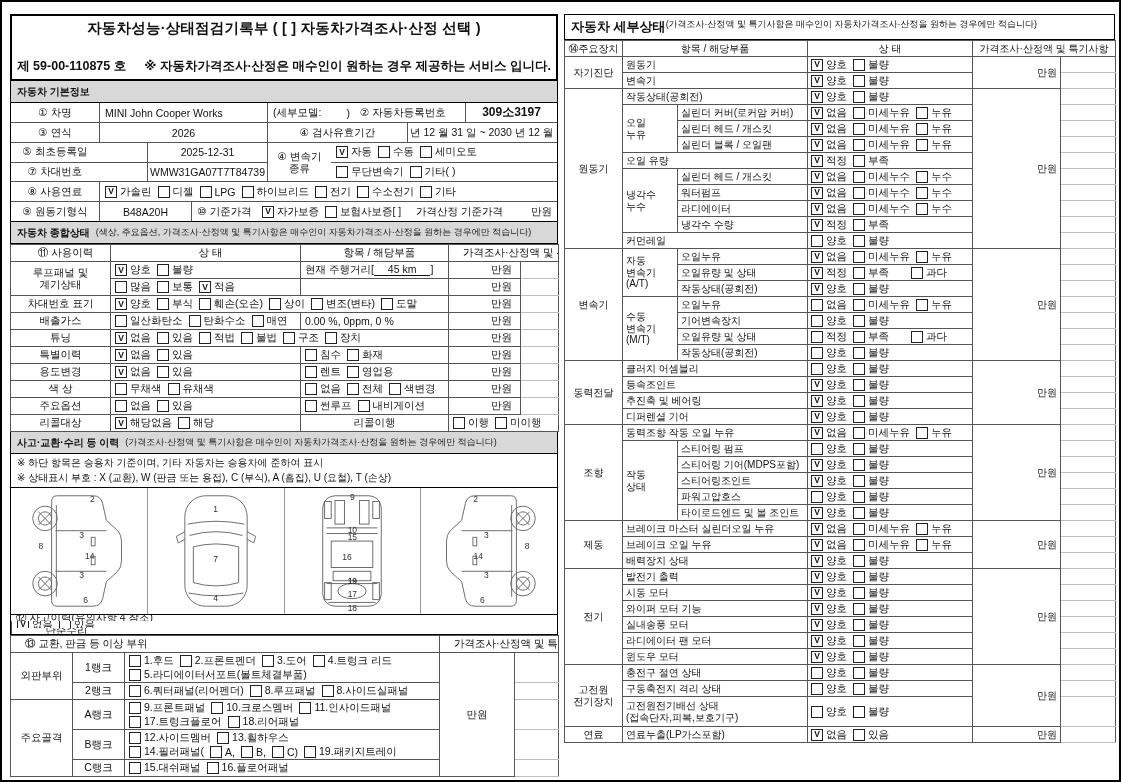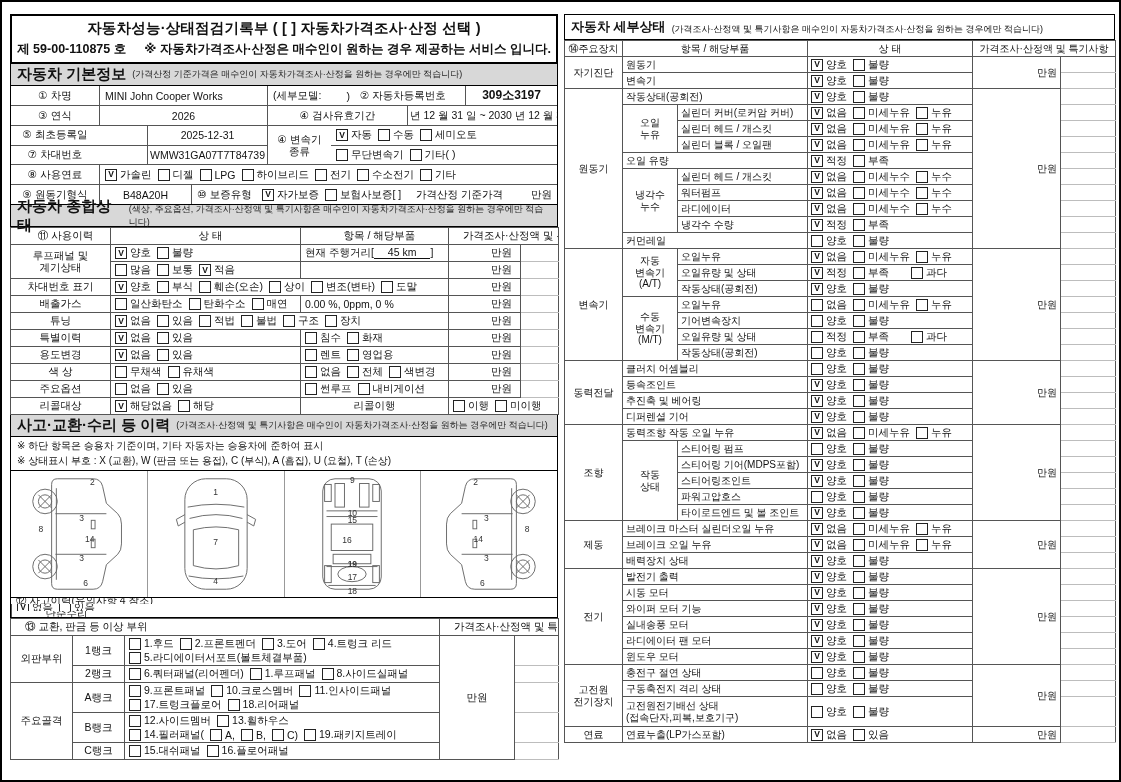--- a/index.html
+++ b/index.html
@@ -4,24 +4,24 @@
 <style>
   html,body{margin:0;padding:0;background:#fff;}
   body{font-family:"Liberation Sans","DejaVu Sans",sans-serif;color:#111;-webkit-font-smoothing:antialiased;}
   .sheet{position:relative;width:1121px;height:782px;background:#fff;border:2px solid #000;box-sizing:border-box;overflow:hidden;}
   .half{position:absolute;top:12px;}
   .col-left{left:8px;width:548px;}
   .col-right{left:562px;width:551px;}
   
   .titlebox{border:2px solid #000;padding:3px 4px 4px;text-align:center;}
   .t1{font-size:14.5px;font-weight:bold;letter-spacing:.2px;}
-  .t2{font-size:12.5px;font-weight:bold;margin-top:3px;display:flex;justify-content:center;gap:18px;}
+  .t2{font-size:12.5px;font-weight:bold;margin-top:20px;display:flex;justify-content:center;gap:18px;}
   
   .sechdr{border:1.5px solid #000;border-top:none;background:#d8d8d8;padding:2px 6px;height:17px;display:flex;align-items:center;gap:6px;}
-  .sechdr b{font-size:15px;}
+  .sechdr b{font-size:10px;}
   .sechdr .note{font-size:9px;color:#222;}
   
   .btable{border:1.5px solid #000;border-top:none;}
   .brow{display:flex;border-top:1px solid #555;align-items:stretch;height:19px;}
   .brow:first-child{border-top:none;}
   .bc{border-left:1px solid #555;display:flex;align-items:center;padding:0 5px;font-size:10.5px;overflow:hidden;white-space:nowrap;box-sizing:border-box;}
   .bc:first-child{border-left:none;}
   .ctr{justify-content:center;}
   .rgt{justify-content:flex-end;}
   .btw{justify-content:space-between;}
@@ -51,48 +51,47 @@
   
   .legend{border:1.5px solid #000;border-top:none;padding:2px 6px;font-size:10px;line-height:1.45;}
   .diagrow{display:flex;border:1.5px solid #000;border-top:none;height:126px;}
   .diagcell{flex:1;border-left:1px solid #999;position:relative;display:flex;align-items:center;justify-content:center;}
   .diagcell:first-child{border-left:none;}
   .diagcell svg{stroke:#666;fill:none;stroke-width:1;}
   .dn{position:absolute;font-size:8.5px;color:#333;transform:translate(-50%,-50%);}
   .r12{display:flex;border:1.5px solid #000;border-top:none;height:19px;flex-direction:column;}
   .r12 .bc{font-size:10.5px;}
   
-  .dtitle{border:1.5px solid #000;padding:3px 6px;display:flex;align-items:flex-end;gap:6px;}
+  .dtitle{border:1.5px solid #000;padding:3px 6px;display:flex;align-items:flex-start;}
   .dtitle b{font-size:13px;}
   .dtitle .note{font-size:9px;}
   table.dtable{width:551px;}
   table.dtable td,table.dtable th{font-size:10px;height:16px;padding:0 3px;}
   td.glbl{text-align:center;white-space:pre-line;line-height:1.2;font-size:10.5px;}
-  td.sub{text-align:center;white-space:pre-line;line-height:1.15;}
+  td.sub{white-space:pre-line;line-height:1.15;}
   td.itm2{white-space:pre-line;line-height:1.15;}
   .u{border-bottom:1px solid #111;padding:0 14px;}
 </style>
 </head>
 <body>
 
 <div class="sheet">
 
   <div class="half col-left">
 
     <div class="titlebox">
       <div class="t1">자동차성능·상태점검기록부 ( [      ] 자동차가격조사·산정 선택 )</div>
       <div class="t2">
         <span>제   59-00-110875   호</span>
         <span>※ 자동차가격조사·산정은 매수인이 원하는 경우 제공하는 서비스 입니다.</span>
       </div>
     </div>
 
     <div class="sechdr">
       <b>자동차 기본정보</b>
-      <span class="note">(가격산정 기준가격은 매수인이 자동차가격조사·산정을 원하는 경우에만 적습니다)</span>
     </div>
 
     <div class="btable">
       <div class="brow">
         <div class="bc ctr" style="width:88px">① 차명</div>
         <div class="bc" style="width:168px">MINI John Cooper Works</div>
         <div class="bc btw flex1">
           <span>(세부모델:</span>
           <span>)</span>
         </div>
@@ -178,21 +177,21 @@
             </span>
             <span class="opt">
               <span class="box"></span>
               <span class="ol">기타</span>
             </span>
           </div>
       </div>
       <div class="brow">
         <div class="bc ctr" style="width:88px">⑨ 원동기형식</div>
         <div class="bc ctr" style="width:92px">B48A20H</div>
-        <div class="bc ctr" style="width:66px">⑩ 보증유형</div>
+        <div class="bc ctr" style="width:66px">⑩ 기준가격</div>
         <div class="bc flex1" style="border-left:none">
             <span class="opt">
               <span class="box chk">V</span>
               <span class="ol">자가보증</span>
             </span>
             <span class="opt">
               <span class="box"></span>
               <span class="ol">보험사보증[                  ]</span>
             </span>
           </div>
@@ -587,21 +586,21 @@
             <td class="blank"></td>
           </tr>
           <tr>
             <td class="lbl">2랭크</td>
             <td style="white-space: normal;">
               <div style="white-space: nowrap;"><span class="opt">
                   <span class="box"></span>
                   <span class="ol">6.쿼터패널(리어펜더)</span>
                 </span><span class="opt">
                   <span class="box"></span>
-                  <span class="ol">1.루프패널</span>
+                  <span class="ol">8.루프패널</span>
                 </span><span class="opt">
                   <span class="box"></span>
                   <span class="ol">8.사이드실패널</span>
                 </span></div>
             </td>
             <td class="blank"></td>
           </tr>
           <tr style="height: 30px;">
             <td class="lbl" rowspan="3">주요골격</td>
             <td class="lbl">A랭크</td>

